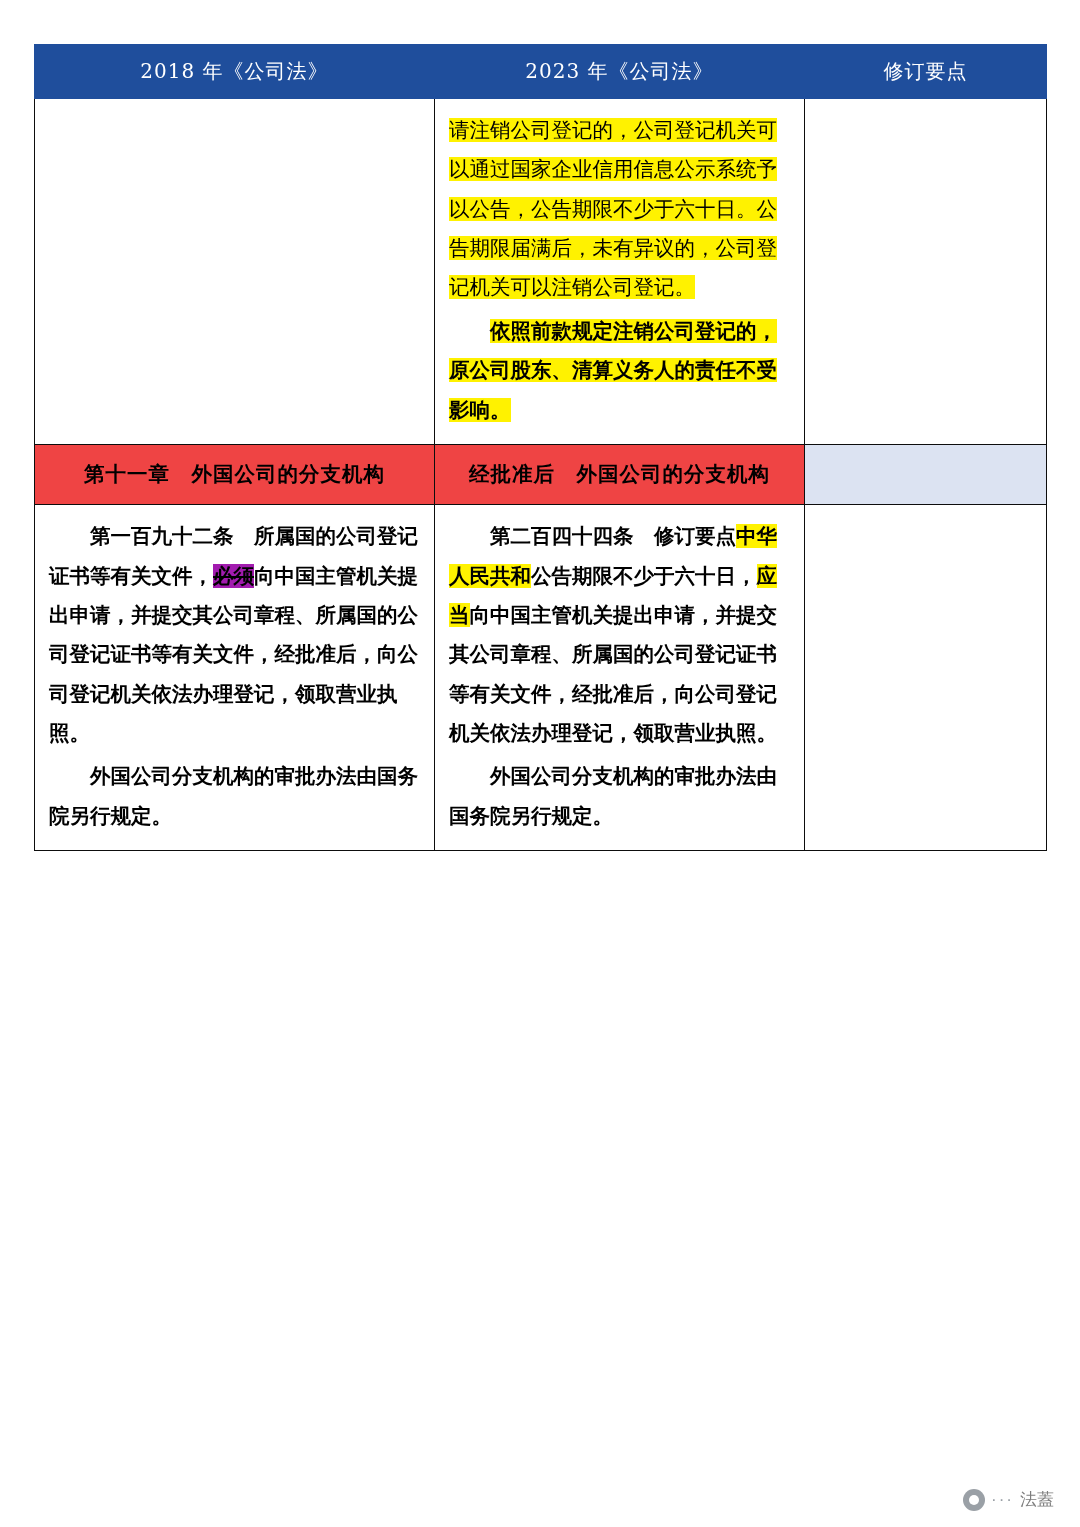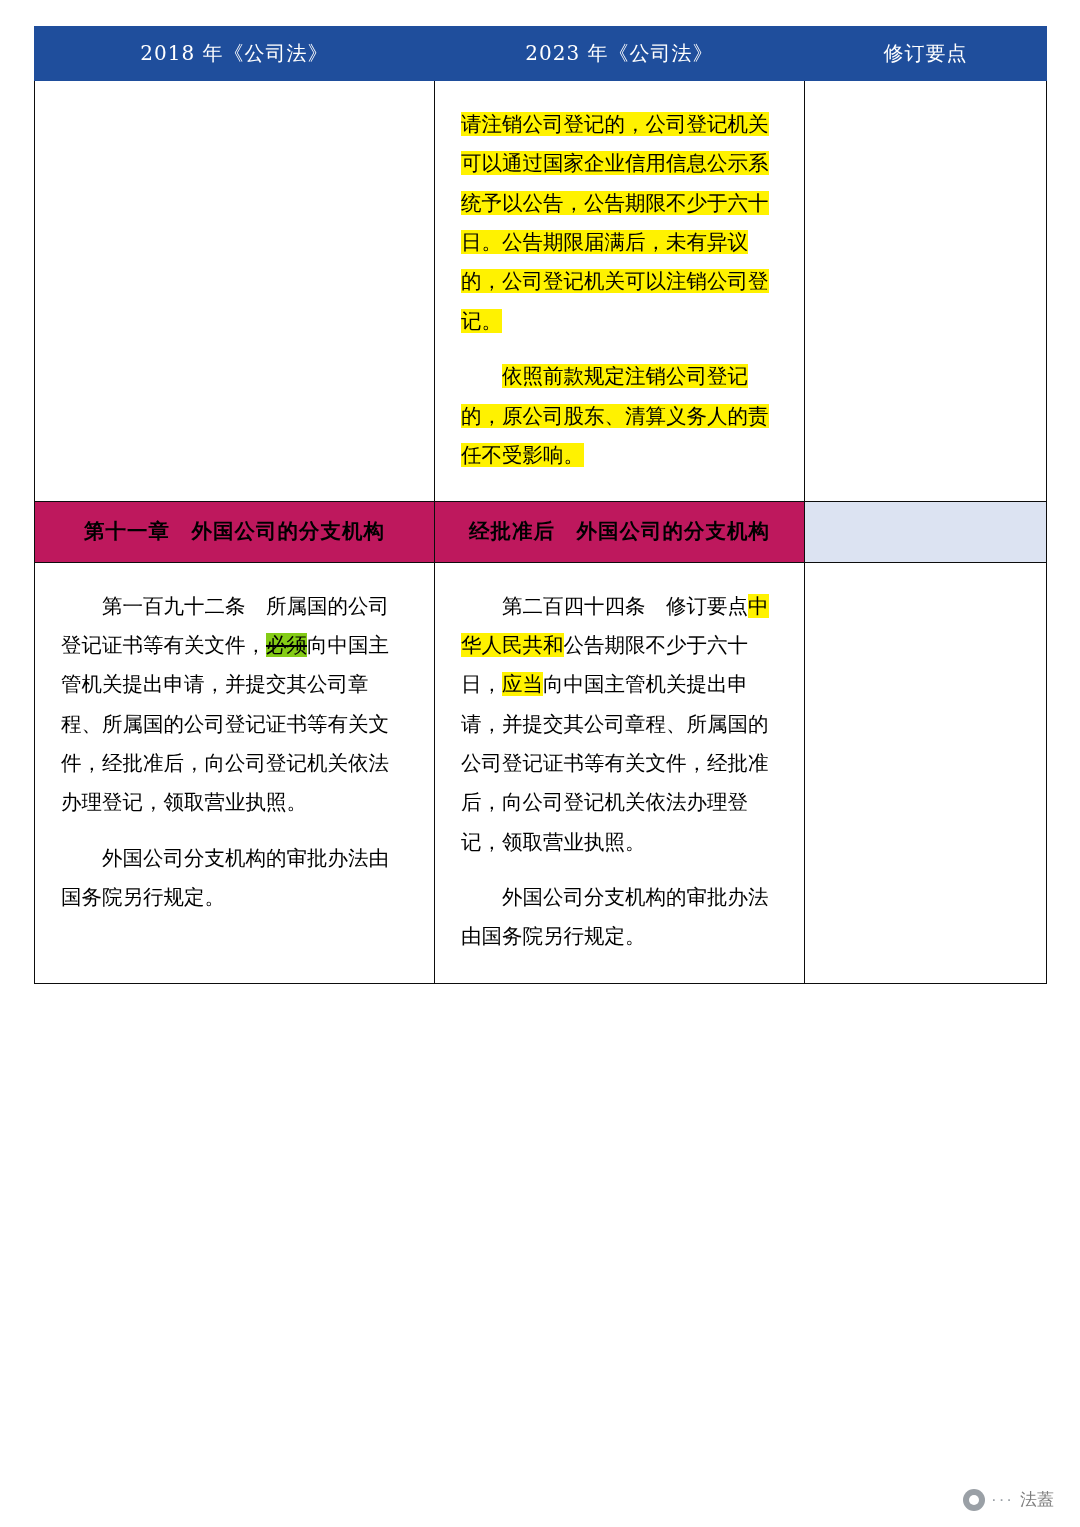--- a/index.html
+++ b/index.html
@@ -12,21 +12,21 @@
     height: 1527px;
     font-family: "DejaVu Serif", "Liberation Serif", serif;
     position: relative;
     overflow: hidden;
   }
   .page {
     position: relative;
     width: 1080px;
     height: 1527px;
     box-sizing: border-box;
-    padding: 26px 34px 0 34px;
+    padding: 44px 34px 0 34px;
   }
   table.cmp {
     width: 1012px;
     border-collapse: collapse;
     table-layout: fixed;
   }
   table.cmp col.c1 { width: 400px; }
   table.cmp col.c2 { width: 370px; }
   table.cmp col.c3 { width: 242px; }
 
@@ -42,37 +42,37 @@
   }
   td {
     border: 1px solid #0d0d0d;
     vertical-align: top;
     padding: 8px 10px 10px 10px;
     font-size: 20.5px;
     line-height: 1.92;
     color: #000;
   }
   td.empty { padding: 0; }
-  .indent { text-indent: 2em; display: block; }
+  .indent { text-indent: 2em; display: block; font-weight: bold; }
   .hl {
     background: #FFF200;
   }
   .strike {
     text-decoration: line-through;
-    background: #84cc16;
+    background: #a21caf;
   }
   tr.chapter td {
-    background: #be185d;
+    background: #ef4444;
     text-align: center;
     padding: 10px 6px;
     font-weight: bold;
     letter-spacing: 1px;
   }
   tr.chapter td.third { background: #DCE3F2; }
-  .para { margin: 16px; }
+  .para { margin: 4px; }
 
   .watermark {
     position: absolute;
     right: 26px;
     bottom: 16px;
     display: flex;
     align-items: center;
     gap: 6px;
     color: #7d7d7d;
     font-size: 17px;

